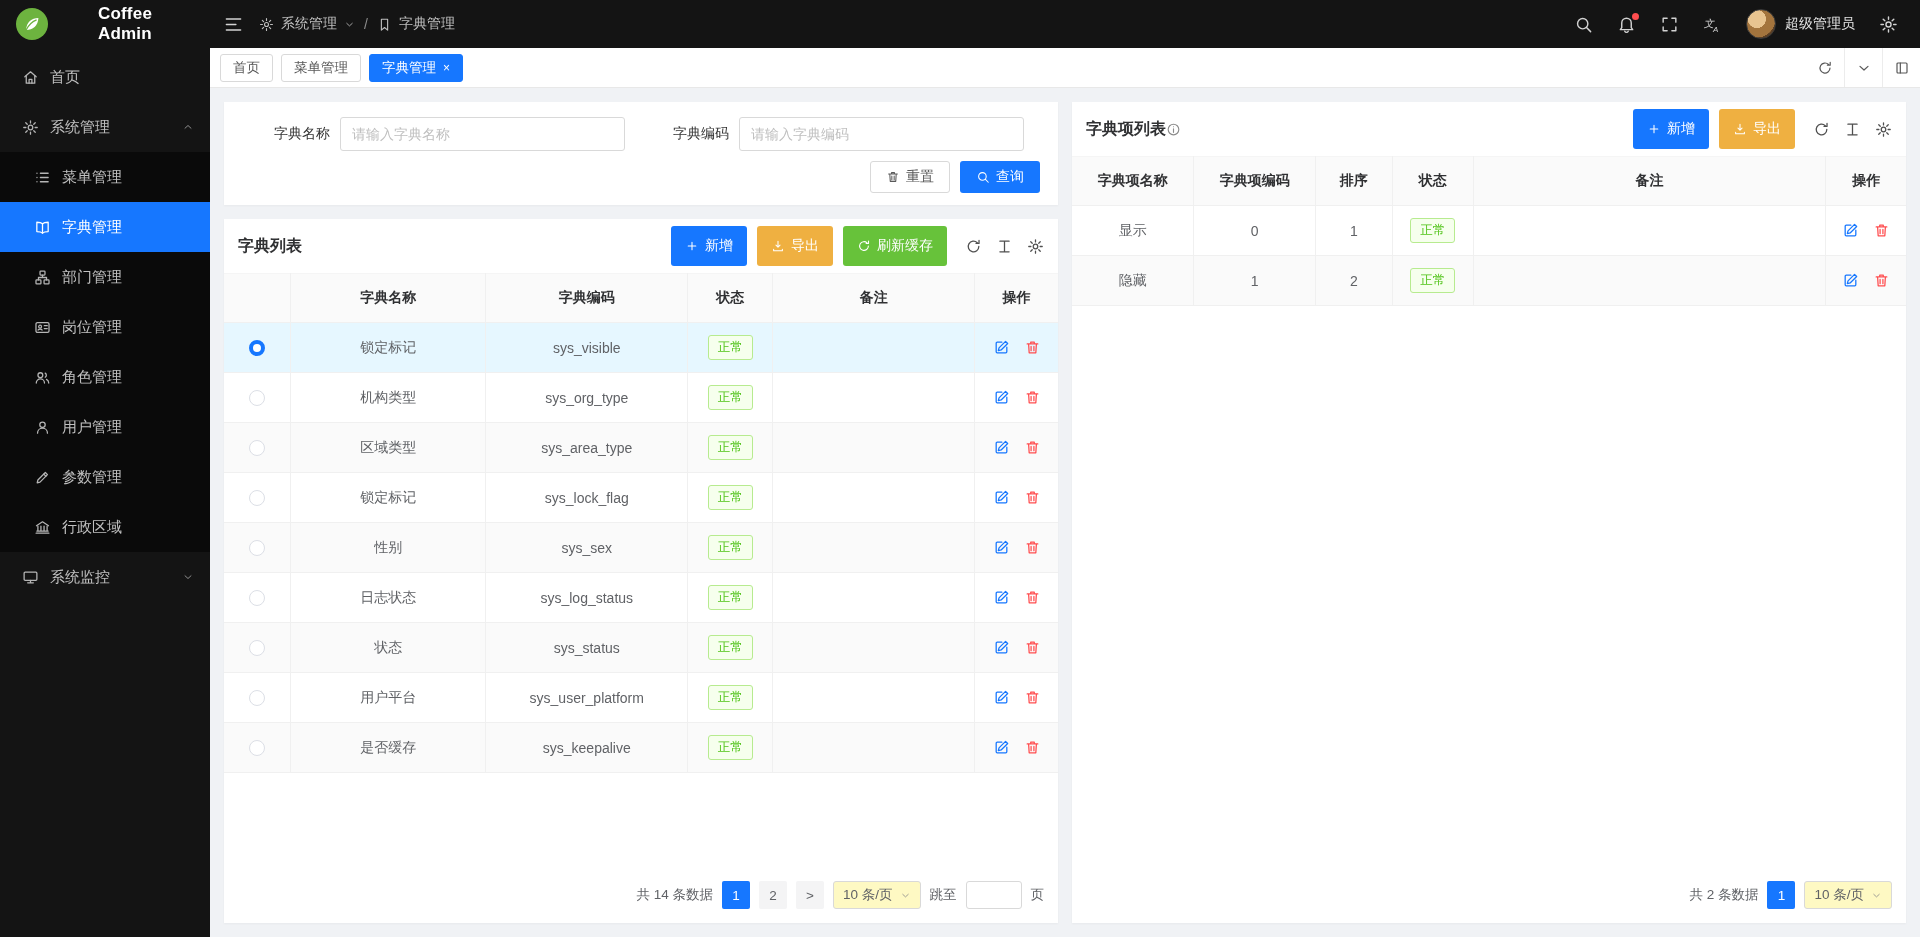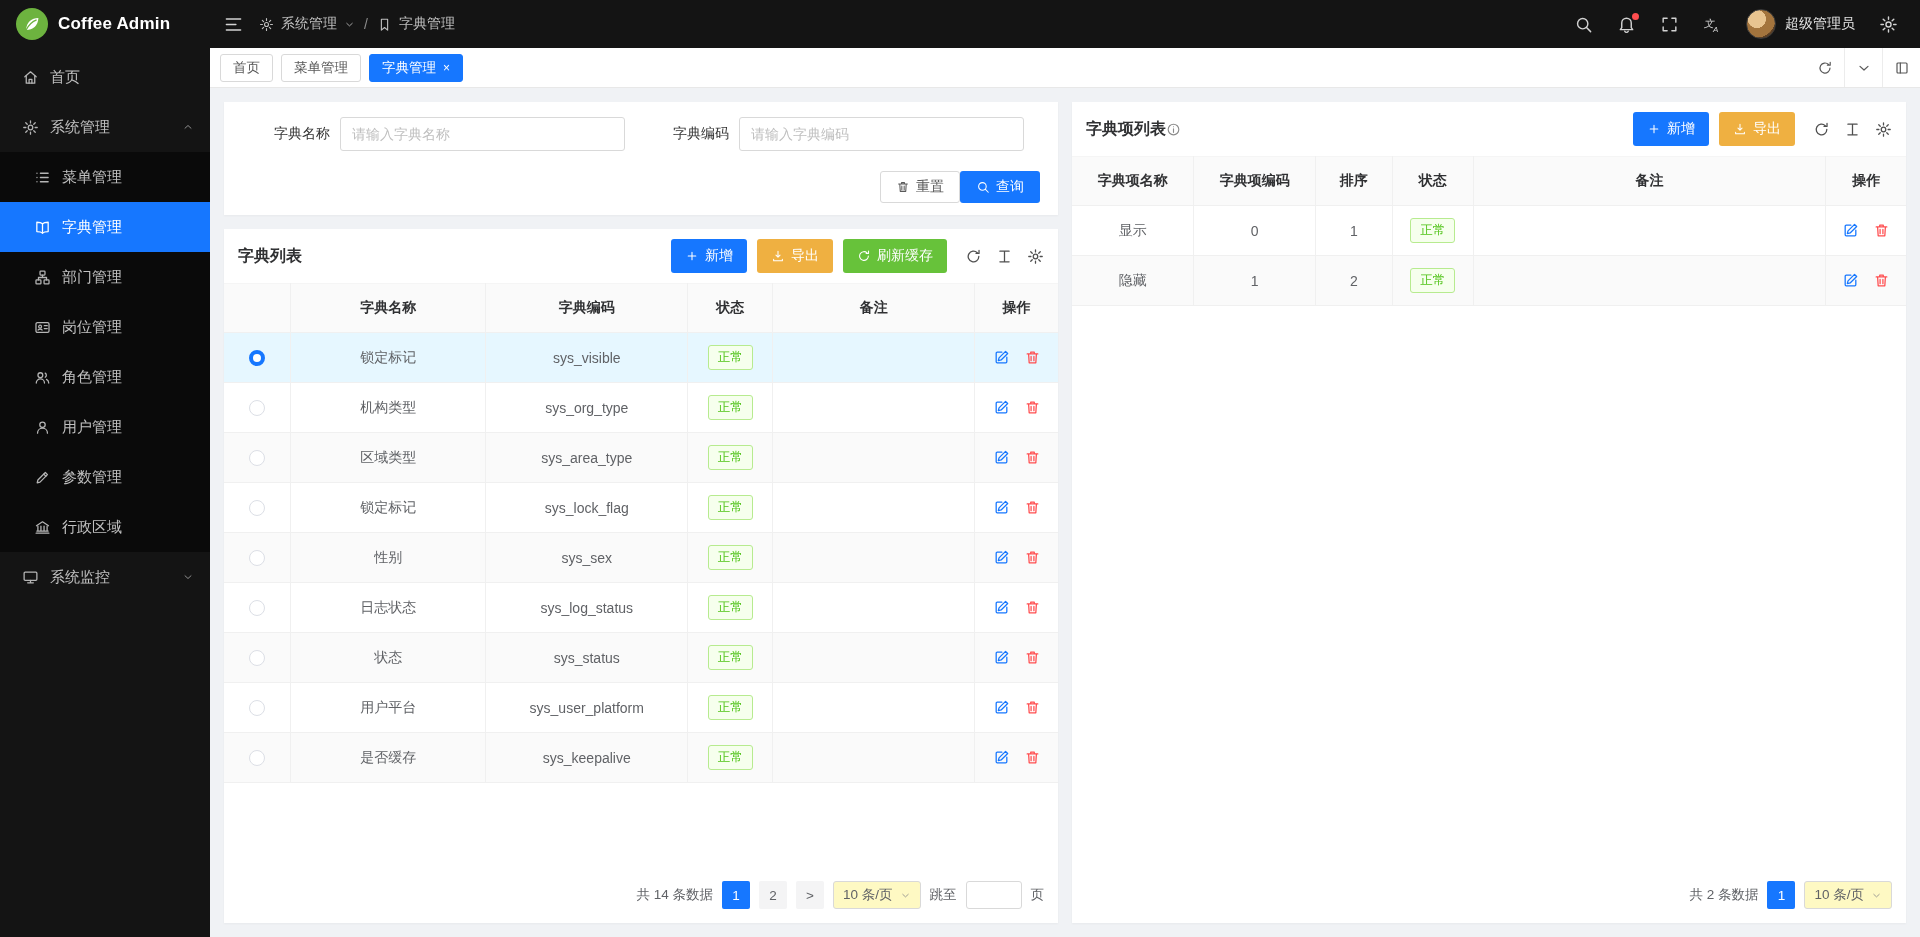--- a/index.html
+++ b/index.html
@@ -18,21 +18,21 @@
   .ic, .tool-ic, .op-ic { display:inline-flex; align-items:center; justify-content:center; flex:none; }
   .ic svg, .tool-ic svg, .op-ic svg { width:100%; height:100%; display:block; }
 
   .app { display:flex; width:1920px; height:937px; }
 
   
   .sidebar { width:210px; flex:none; background:var(--sidebar-bg); display:flex; flex-direction:column; }
   .logo { height:48px; display:flex; align-items:center; gap:10px; padding-left:16px; }
   .logo-badge { width:32px; height:32px; border-radius:50%; background:#6db33f; display:flex; align-items:center; justify-content:center; }
   .logo-badge .ic { width:22px; height:22px; }
-  .logo-text { color:#fff; font-size:17px; font-weight:bold; letter-spacing:.2px; }
+  .logo-text { color:#fff; font-size:17px; font-weight:bold; letter-spacing:.2px;margin-left:40px; }
   #sidebar-menu { padding-top:4px; }
   .menu-item { height:50px; display:flex; align-items:center; gap:11px; padding:0 16px 0 22px;
     font-size:15px; color:#c0c0c0; cursor:pointer; }
   .menu-item .ic { width:17px; height:17px; color:#b5b5b5; }
   .menu-item.sub { padding-left:34px; background:var(--submenu-bg); }
   .menu-item.active { background:var(--primary); color:#fff; }
   .menu-item.active .ic { color:#fff; }
   .menu-item .caret { margin-left:auto; width:12px; height:12px; color:#9a9a9a; }
 
   
@@ -67,31 +67,31 @@
   .content { flex:1; min-height:0; display:flex; gap:14px; padding:14px; }
   .card { background:#fff; border-radius:0; box-shadow:0 1px 2px rgba(0,0,0,.04); }
   .left-col { flex:1; min-width:0; display:flex; flex-direction:column; gap:14px; }
 
   .search-card { flex:none; padding:15px 18px 12px; }
   .search-fields { display:flex; }
   .field { flex:1; display:flex; align-items:center; min-width:0; padding-right:16px; }
   .field label { width:88px; flex:none; text-align:right; margin-right:10px; font-size:14px; color:#333; }
   .field input { flex:1; min-width:0; height:34px; border:1px solid #d9d9d9; border-radius:3px; padding:0 11px; font-size:14px; color:#333; outline:none; }
   .field input::placeholder { color:#bfbfbf; }
-  .search-actions { display:flex; justify-content:flex-end; margin-top:20px; }
+  .search-actions { display:flex; justify-content:flex-end; gap:10px; margin-top:10px; }
 
   .btn { height:32px; padding:0 15px; border-radius:3px; border:1px solid transparent; background:#fff;
     display:inline-flex; align-items:center; gap:6px; font-size:14px; cursor:pointer;
     font-family:inherit; }
   .btn .ic { width:14px; height:14px; }
   .btn-plain { border-color:#d9d9d9; color:#595959; }
   .btn-primary { background:var(--primary); color:#fff; }
   .btn-warning { background:var(--warning); color:#fff; }
   .btn-success { background:var(--success); color:#fff; }
-  .btn.sm { height:34px; padding:0 13px; }
+  .btn.sm { height:40px; padding:0 13px; }
 
   .list-card { flex:1; min-height:0; display:flex; flex-direction:column; }
   .right-card { flex:1; min-width:0; display:flex; flex-direction:column; }
   .card-header { height:54px; flex:none; display:flex; align-items:center; padding:0 14px; }
   .card-title { font-size:16px; font-weight:bold; color:#303133; display:flex; align-items:center; }
   .card-title .ic { width:15px; height:15px; color:#8c8c8c; }
   .card-tools { margin-left:auto; display:flex; align-items:center; gap:10px; }
   .tool-group { display:flex; align-items:center; gap:14px; margin-left:8px; }
   .tool-ic { width:17px; height:17px; color:#4f4f4f; cursor:pointer; }
 

